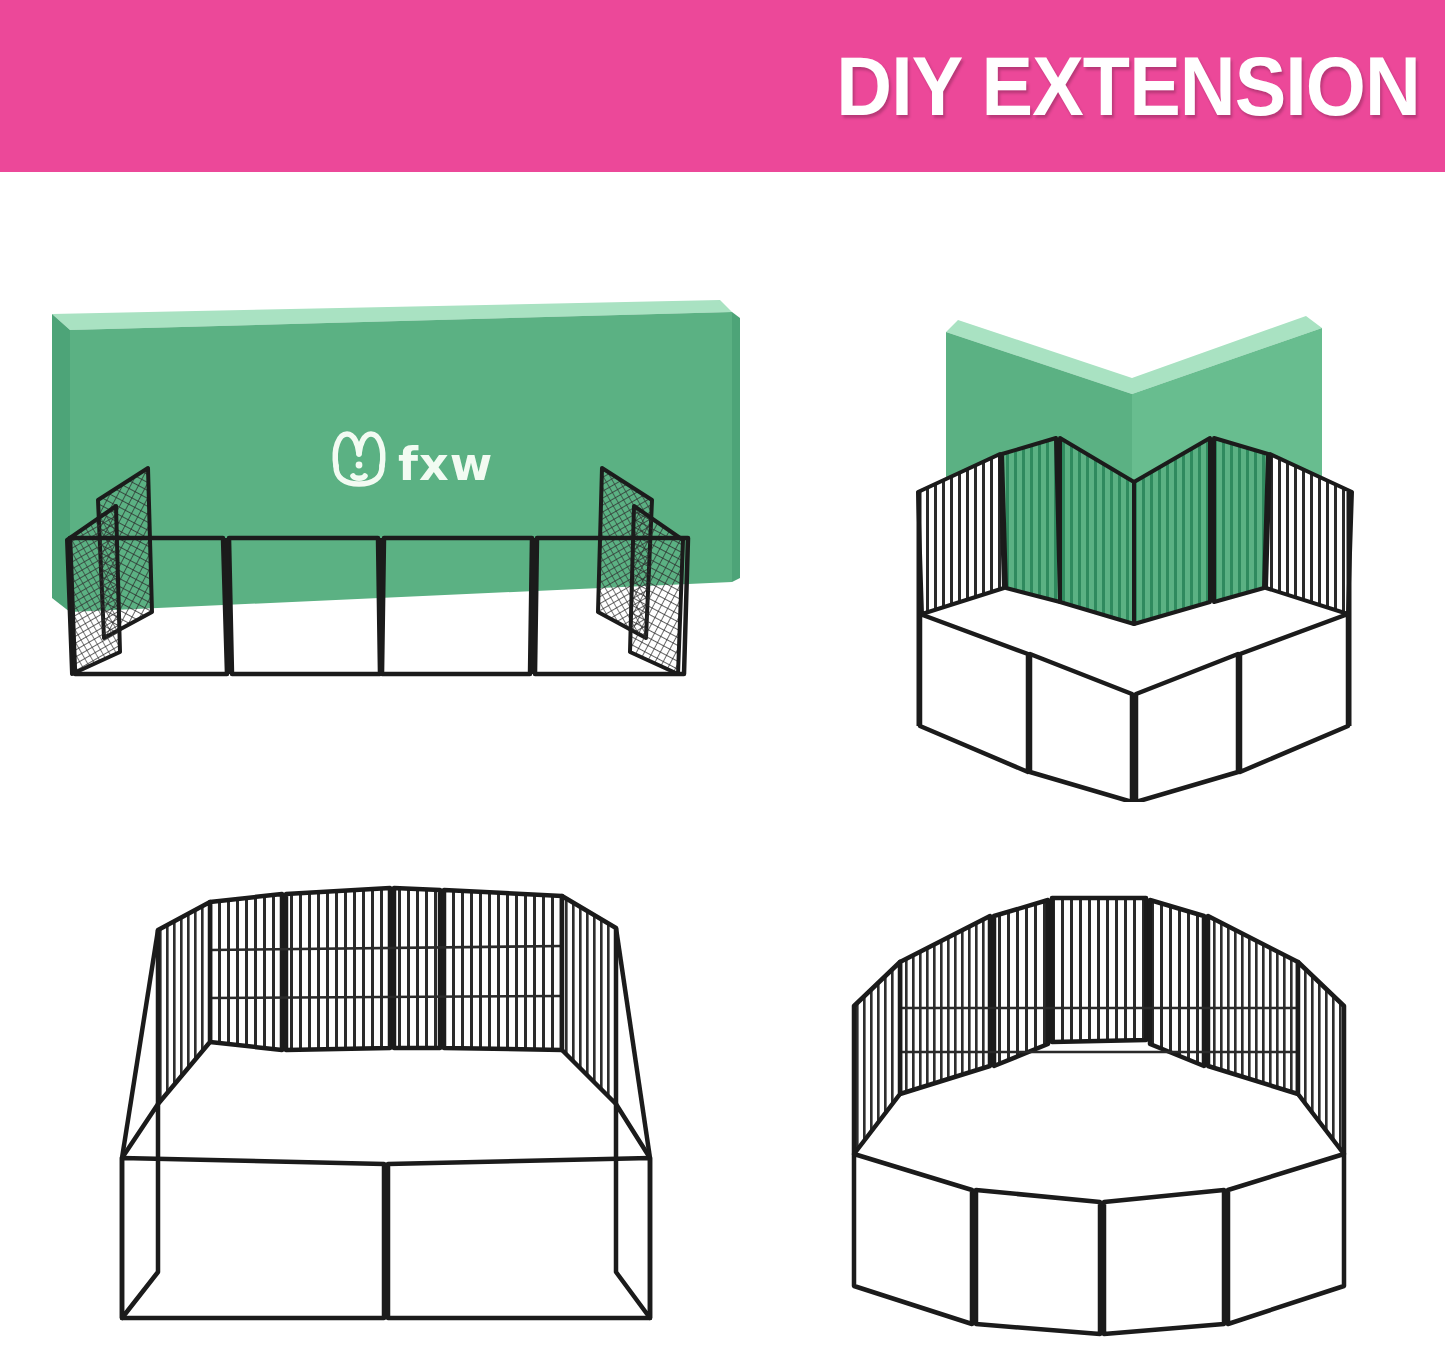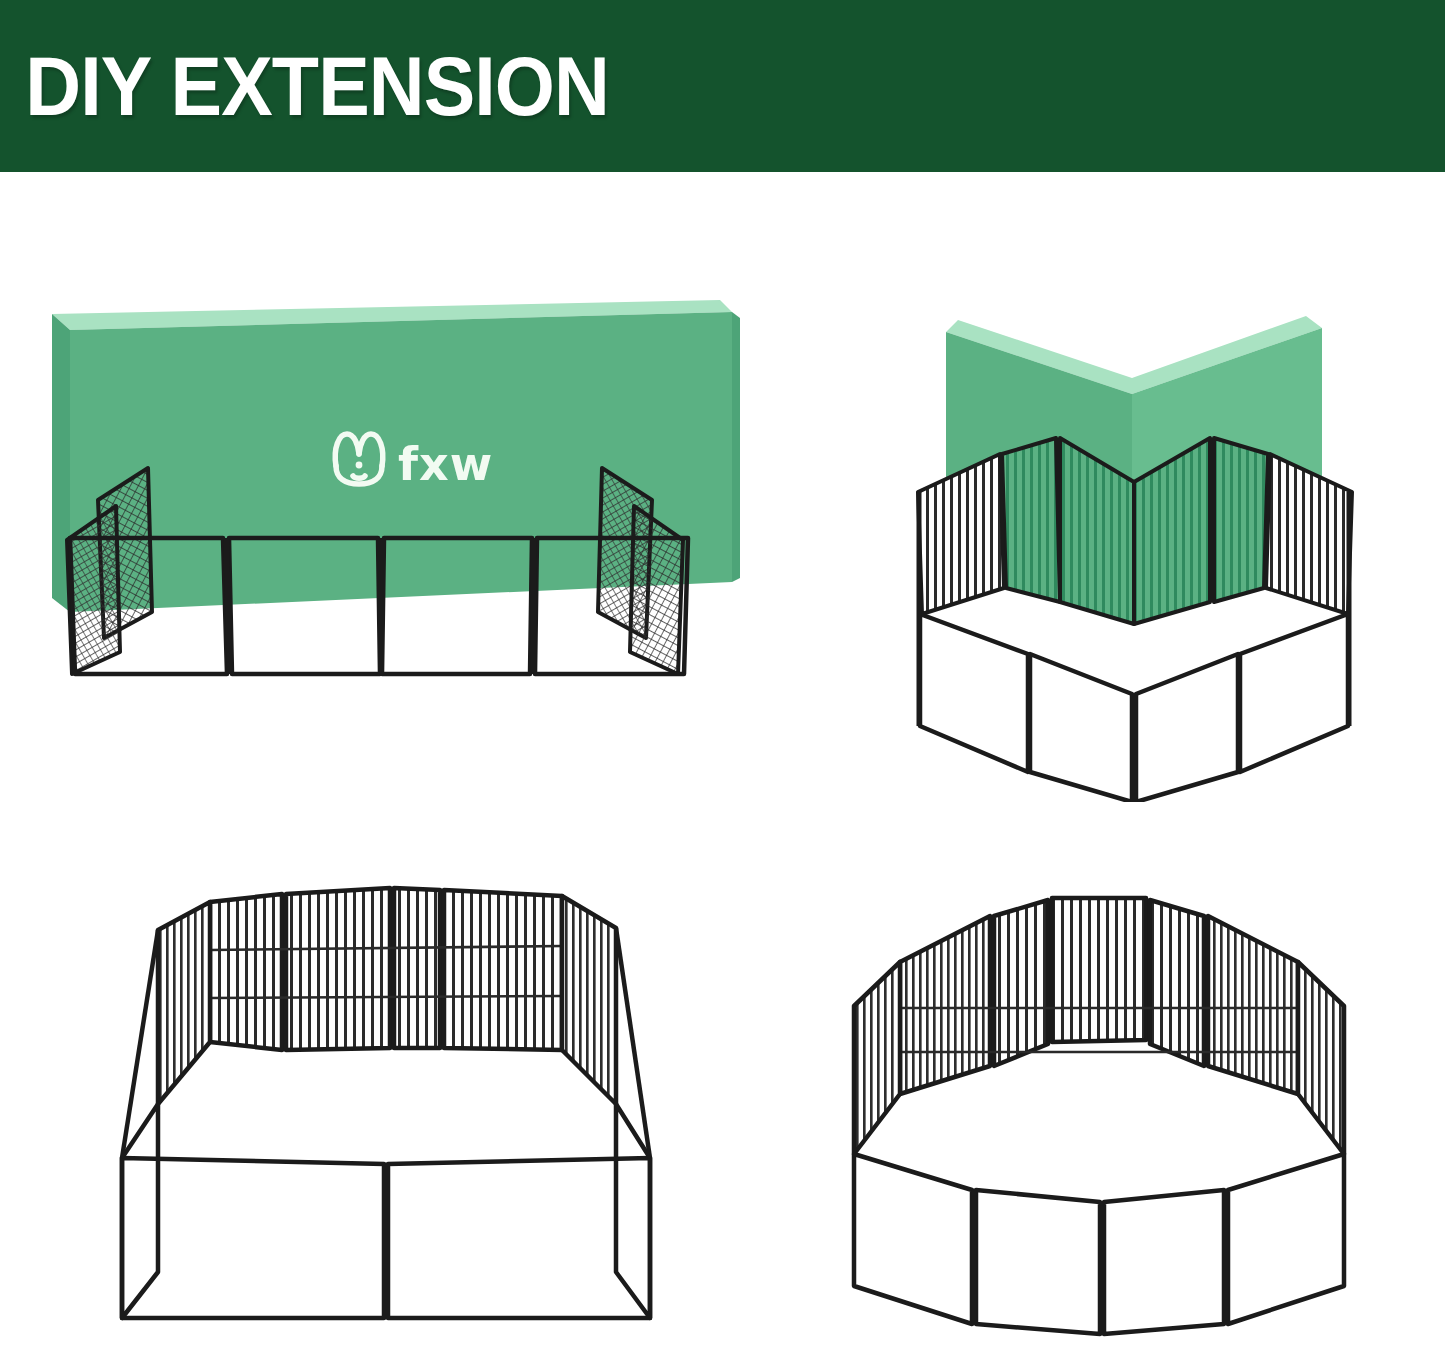--- a/index.html
+++ b/index.html
@@ -5,22 +5,22 @@
   html,body{margin:0;padding:0;}
   body{
     width:1445px;height:1357px;
     background:#ffffff;
     font-family:"Liberation Sans", sans-serif;
     overflow:hidden;
     position:relative;
   }
   .banner{
     position:absolute;left:0;top:0;width:1445px;height:172px;
-    background:#14532d;
-    display:flex;align-items:center;justify-content:flex-start;
+    background:#ec4899;
+    display:flex;align-items:center;justify-content:flex-end;
   }
   .banner-title{
     color:#ffffff;
     font-size:84px;
     font-weight:bold;
     letter-spacing:-1px;
     line-height:1;
     transform:scaleX(0.92);
     transform-origin:center;
     text-shadow:2px 3px 3px rgba(0,0,0,0.22);

